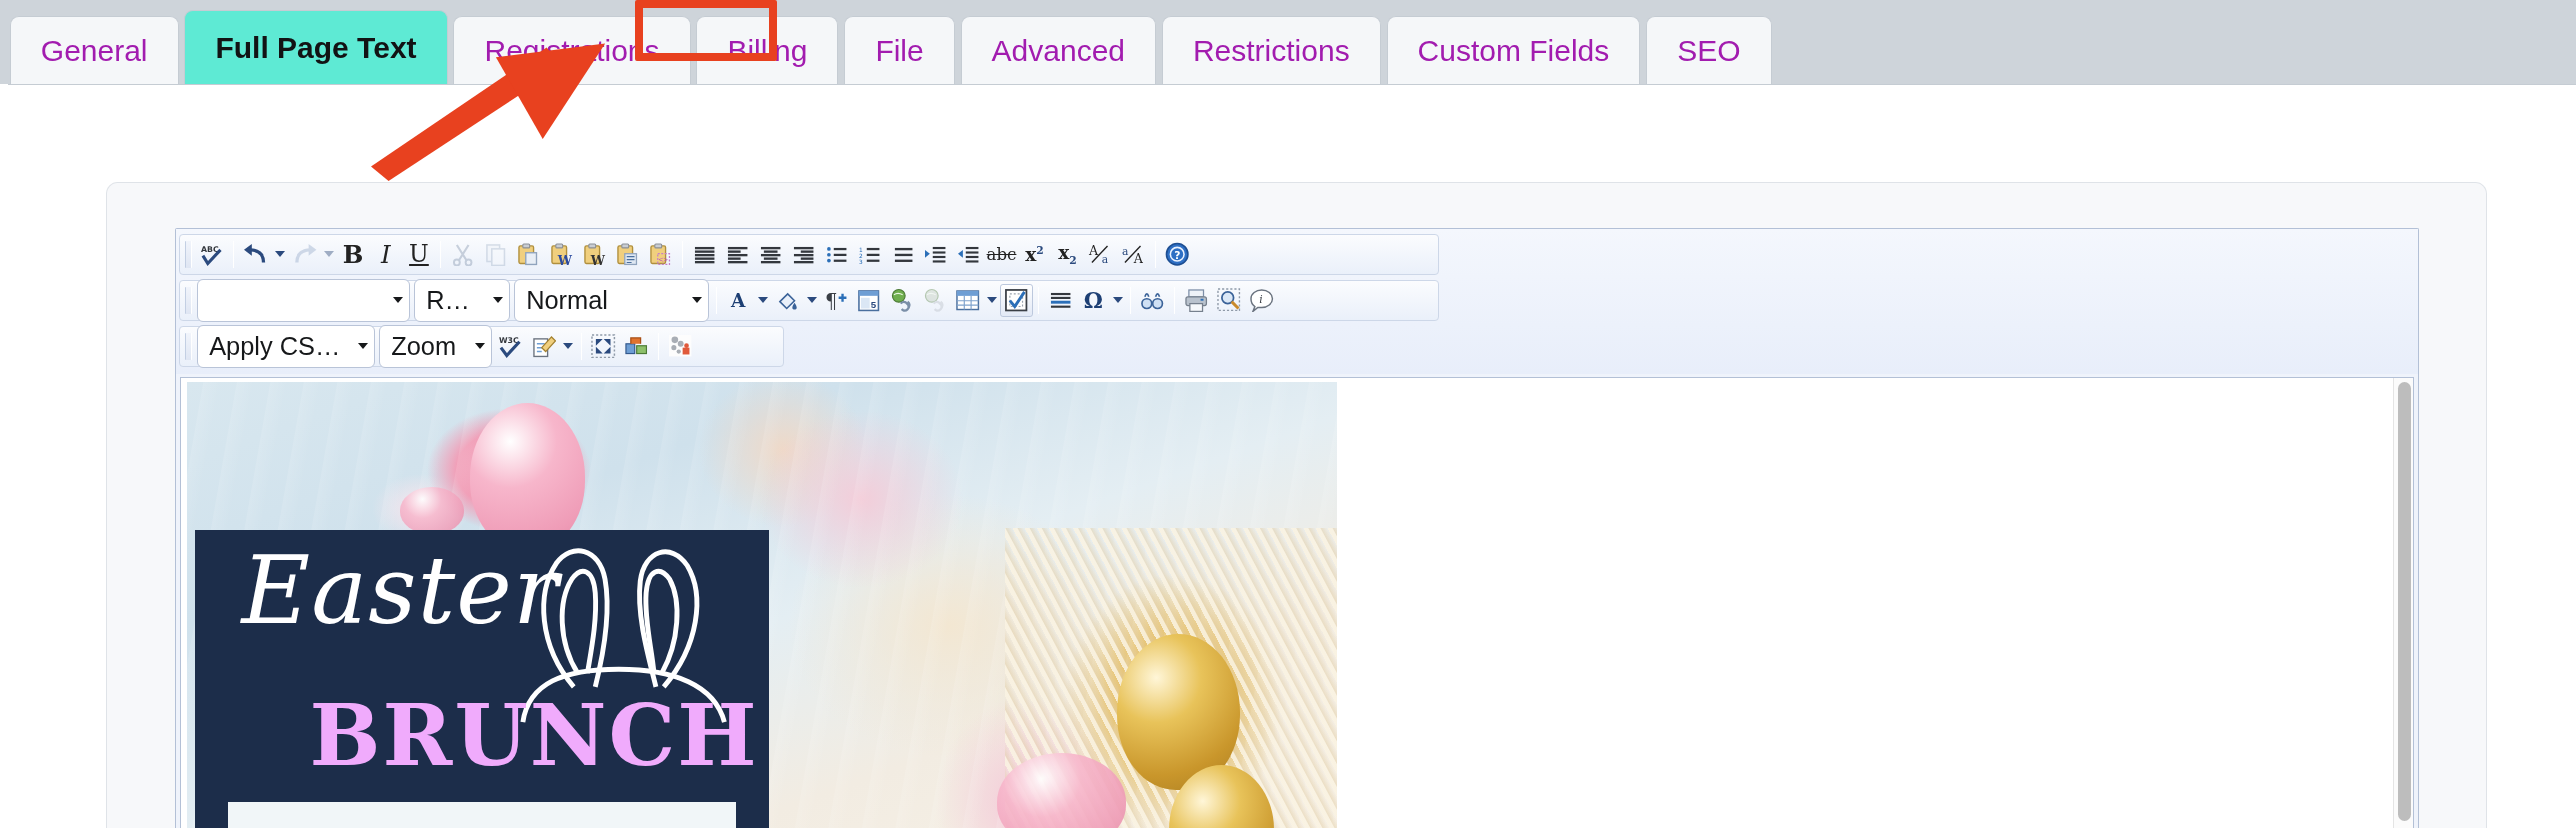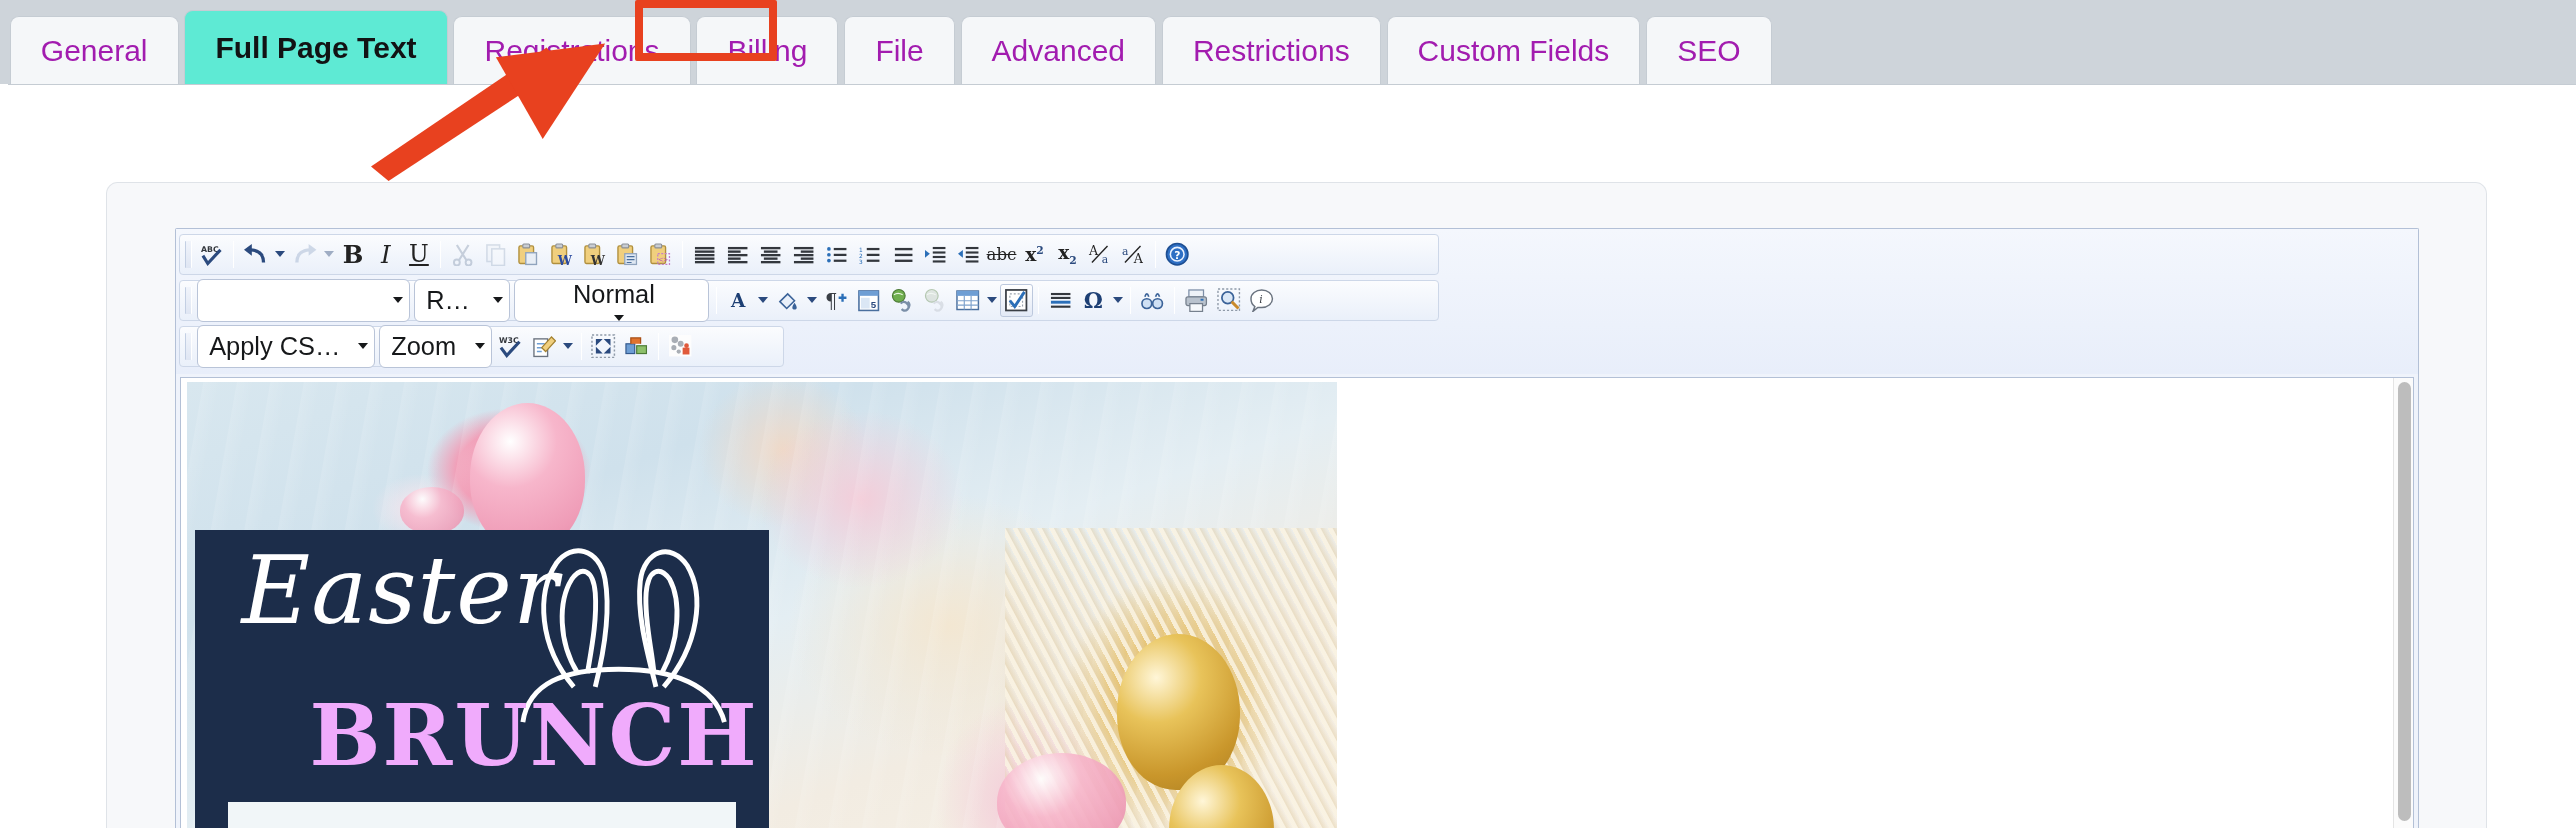--- a/index.html
+++ b/index.html
@@ -547,21 +547,21 @@
             <div class="cke-toolgroup" style="width: 1260px;">
               <div class="cke-grip"></div>
               <div class="cke-combo" title="Font" style="width: 213px;">
                 <span class="cb-txt"></span>
                 <span class="cb-tri"></span>
               </div>
               <div class="cke-combo" title="Size" style="width: 96px;">
                 <span class="cb-txt">Re…</span>
                 <span class="cb-tri"></span>
               </div>
-              <div class="cke-combo" title="Format" style="width: 195px; flex-direction: column;">
+              <div class="cke-combo" title="Format" style="width: 195px;">
                 <span class="cb-txt">Normal</span>
                 <span class="cb-tri"></span>
               </div>
               <div class="cke-sep"></div>
               <div class="cke-btn" title="Text Color">
                 <svg width="24.4" height="24.4" viewBox="0 0 25 25" style="font-size:21px">
                   <text x="4" y="19" font-size="19" font-weight="bold" font-family="DejaVu Serif" fill="#1d3f74">A</text>
                 </svg>
               </div>
               <div class="cke-arrow">

